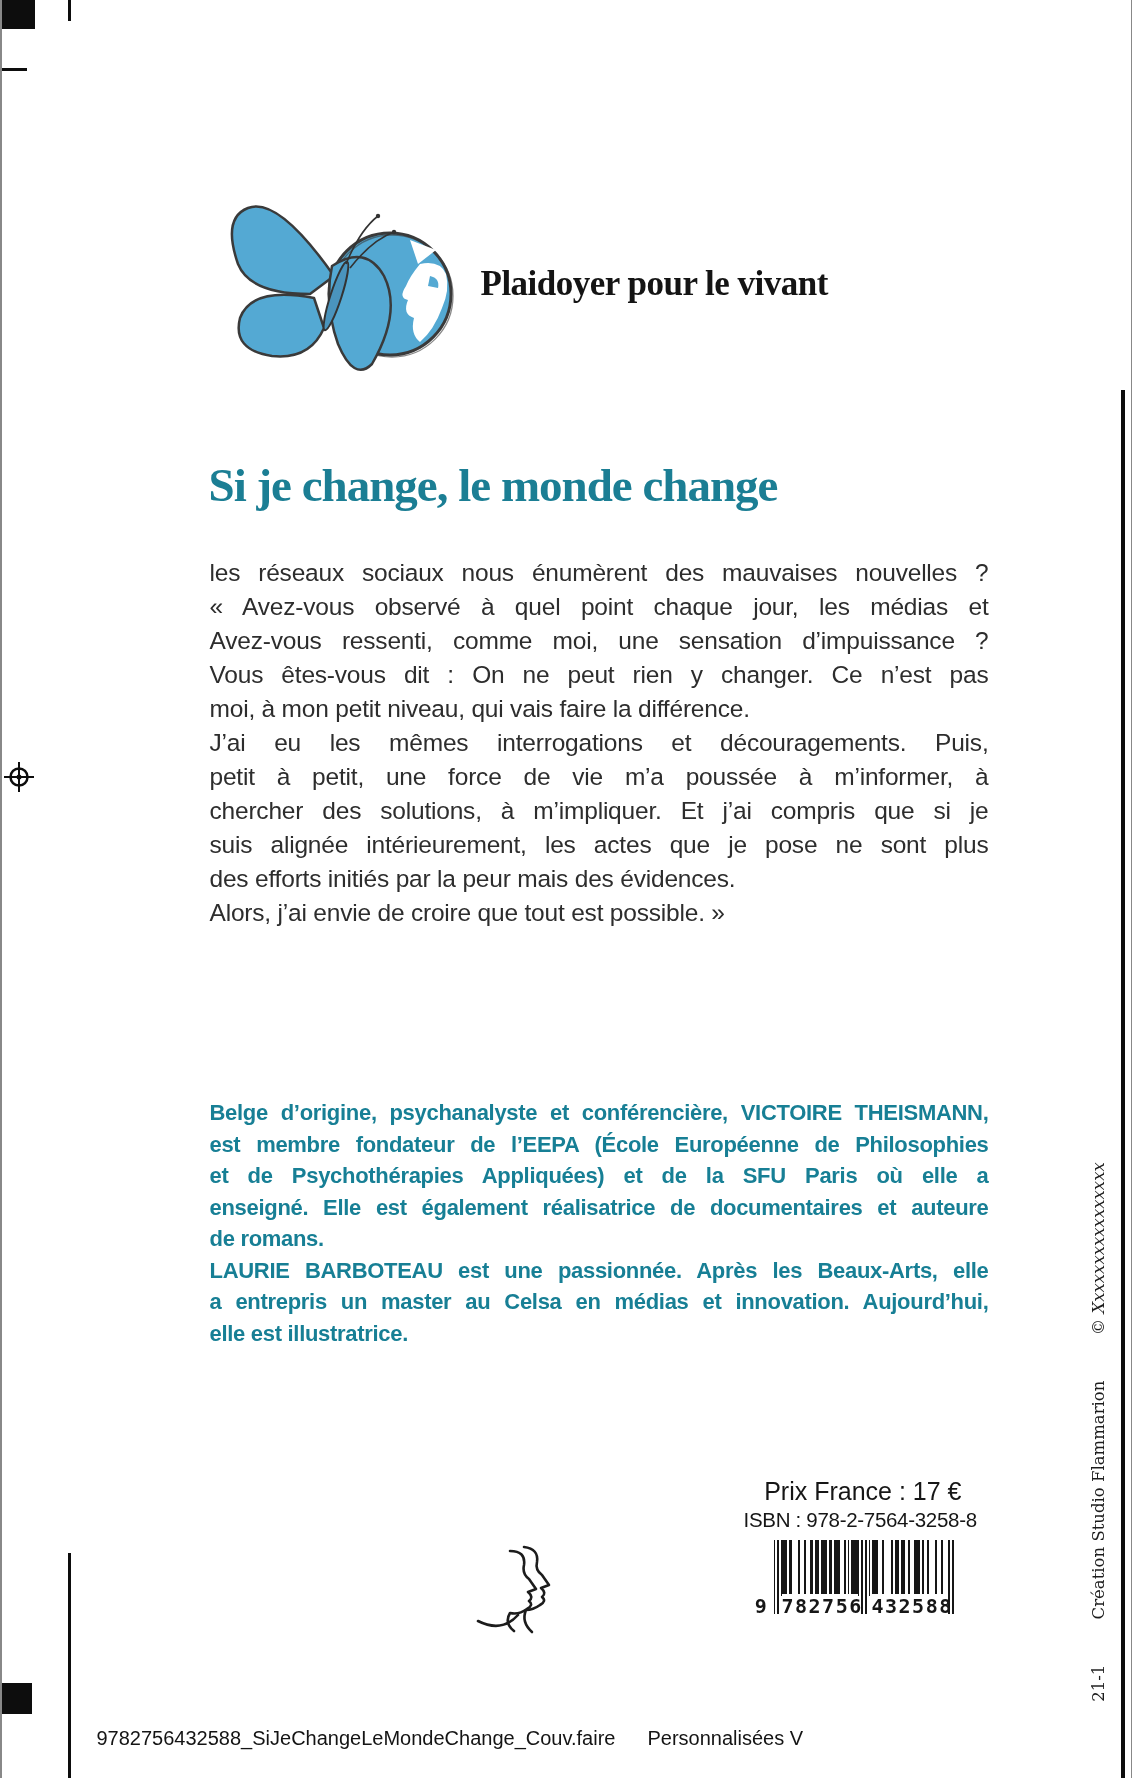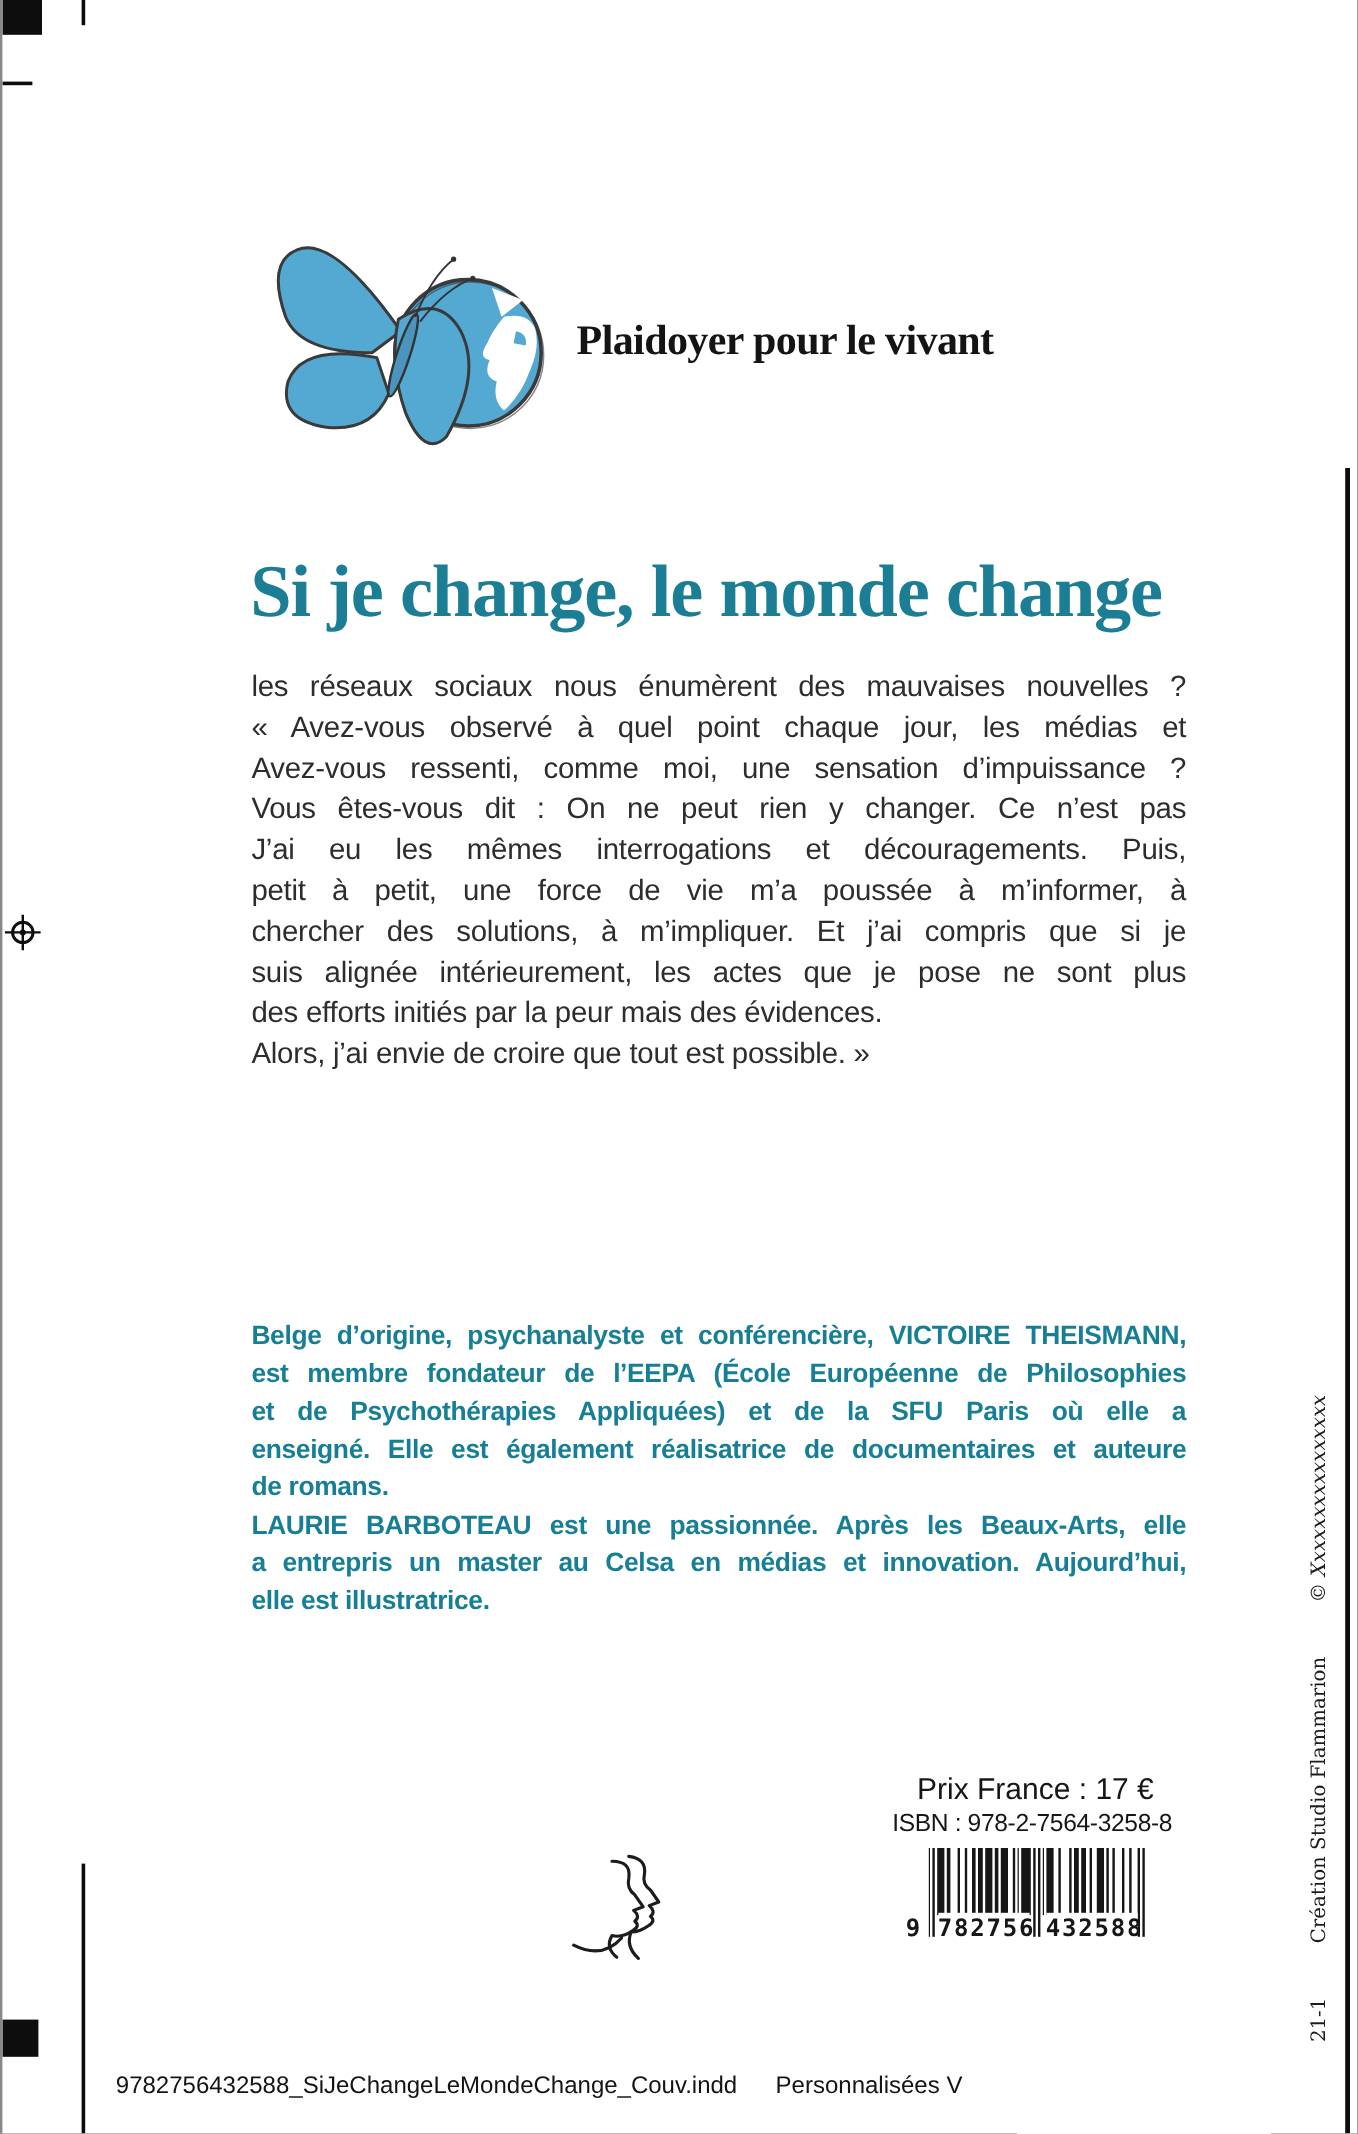--- a/index.html
+++ b/index.html
@@ -21,21 +21,21 @@
   .logo{position:absolute;left:212px;top:178px;width:264px;height:200px;}
   .collection{
     position:absolute;left:479px;top:264px;
     font-family:"Liberation Serif",serif;font-weight:700;
     font-size:35px;color:#141414;letter-spacing:-0.5px;white-space:nowrap;
   }
   
   .title{
     position:absolute;left:207px;top:458px;margin:0;
     font-family:"Liberation Serif",serif;font-weight:700;
-    font-size:62px;letter-spacing:-1px;white-space:nowrap;text-align:center;
+    font-size:47px;letter-spacing:-1px;white-space:nowrap;text-align:center;
   }
   
   .quote{
     position:absolute;left:208px;top:556px;width:779px;
     font-size:24.5px;line-height:34px;color:#2d2d2d;letter-spacing:-0.2px;
   }
   .quote .line{min-height:34px;}
   
   .bio{
     position:absolute;left:208px;top:1097px;width:779px;
@@ -123,20 +123,21 @@
 
   <div class="collection">Plaidoyer pour le vivant</div>
 
   <h1 class="title" style="color: rgb(27, 126, 148);">Si je change, le monde change</h1>
 
   <div class="quote" style="color: rgb(45, 45, 45);">
       <div class="line just">les réseaux sociaux nous énumèrent des mauvaises nouvelles ?</div>
       <div class="line just">« Avez-vous observé à quel point chaque jour, les médias et</div>
       <div class="line just">Avez-vous ressenti, comme moi, une sensation d’impuissance ?</div>
       <div class="line just">Vous êtes-vous dit : On ne peut rien y changer. Ce n’est pas</div>
+      <div class="line">moi, à mon petit niveau, qui vais faire la différence.</div>
       <div class="line just">J’ai eu les mêmes interrogations et découragements. Puis,</div>
       <div class="line just">petit à petit, une force de vie m’a poussée à m’informer, à</div>
       <div class="line just">chercher des solutions, à m’impliquer. Et j’ai compris que si je</div>
       <div class="line just">suis alignée intérieurement, les actes que je pose ne sont plus</div>
       <div class="line">des efforts initiés par la peur mais des évidences.</div>
       <div class="line">Alors, j’ai envie de croire que tout est possible. »</div>
     </div>
 
   <div class="bio" style="color: rgb(23, 127, 149);">
       <div class="line just">Belge d’origine, psychanalyste et conférencière, VICTOIRE THEISMANN,</div>
@@ -200,16 +201,16 @@
     </svg>
   </div>
 
   <div class="spine-text">
     <span class="seg">21-1</span>
     <span class="seg">Création Studio Flammarion</span>
     <span class="seg it">© Xxxxxxxxxxxxxxxx</span>
   </div>
 
   <div class="footer">
-    <span>9782756432588_SiJeChangeLeMondeChange_Couv.indd</span><span class="note">Personnalisées V</span>
+    <span>9782756432588_SiJeChangeLeMondeChange_Couv.faire</span><span class="note">Personnalisées V</span>
   </div>
 
 </div>
 
 </body></html>

